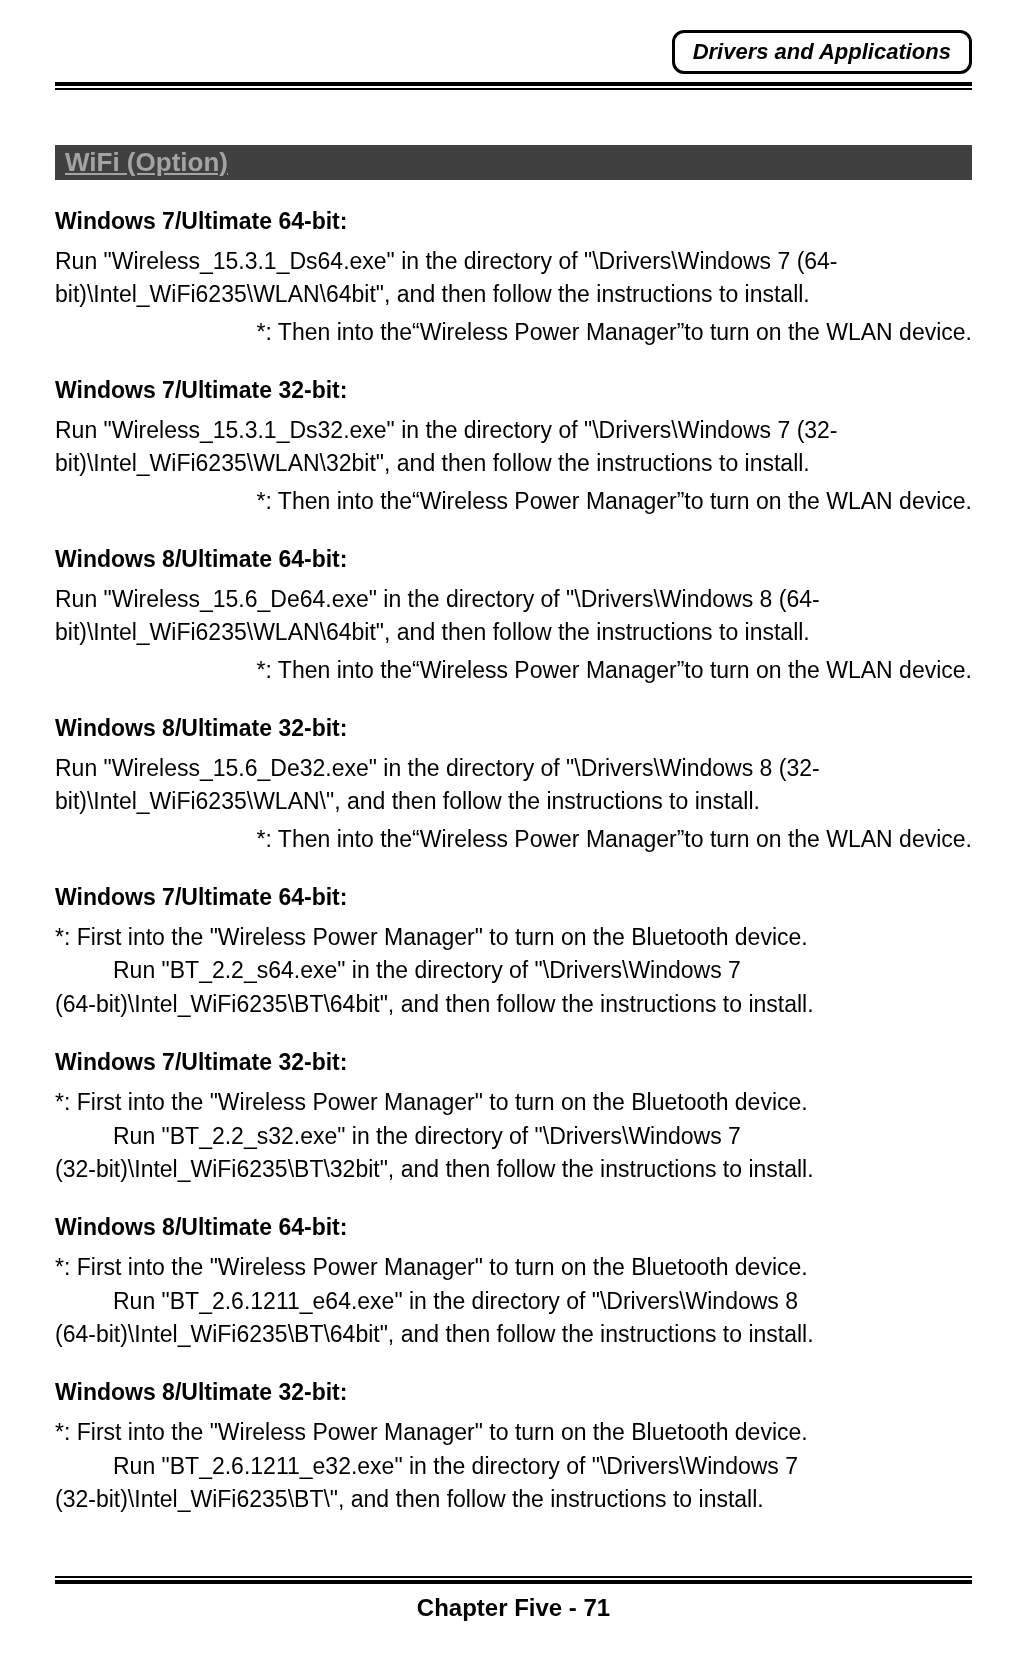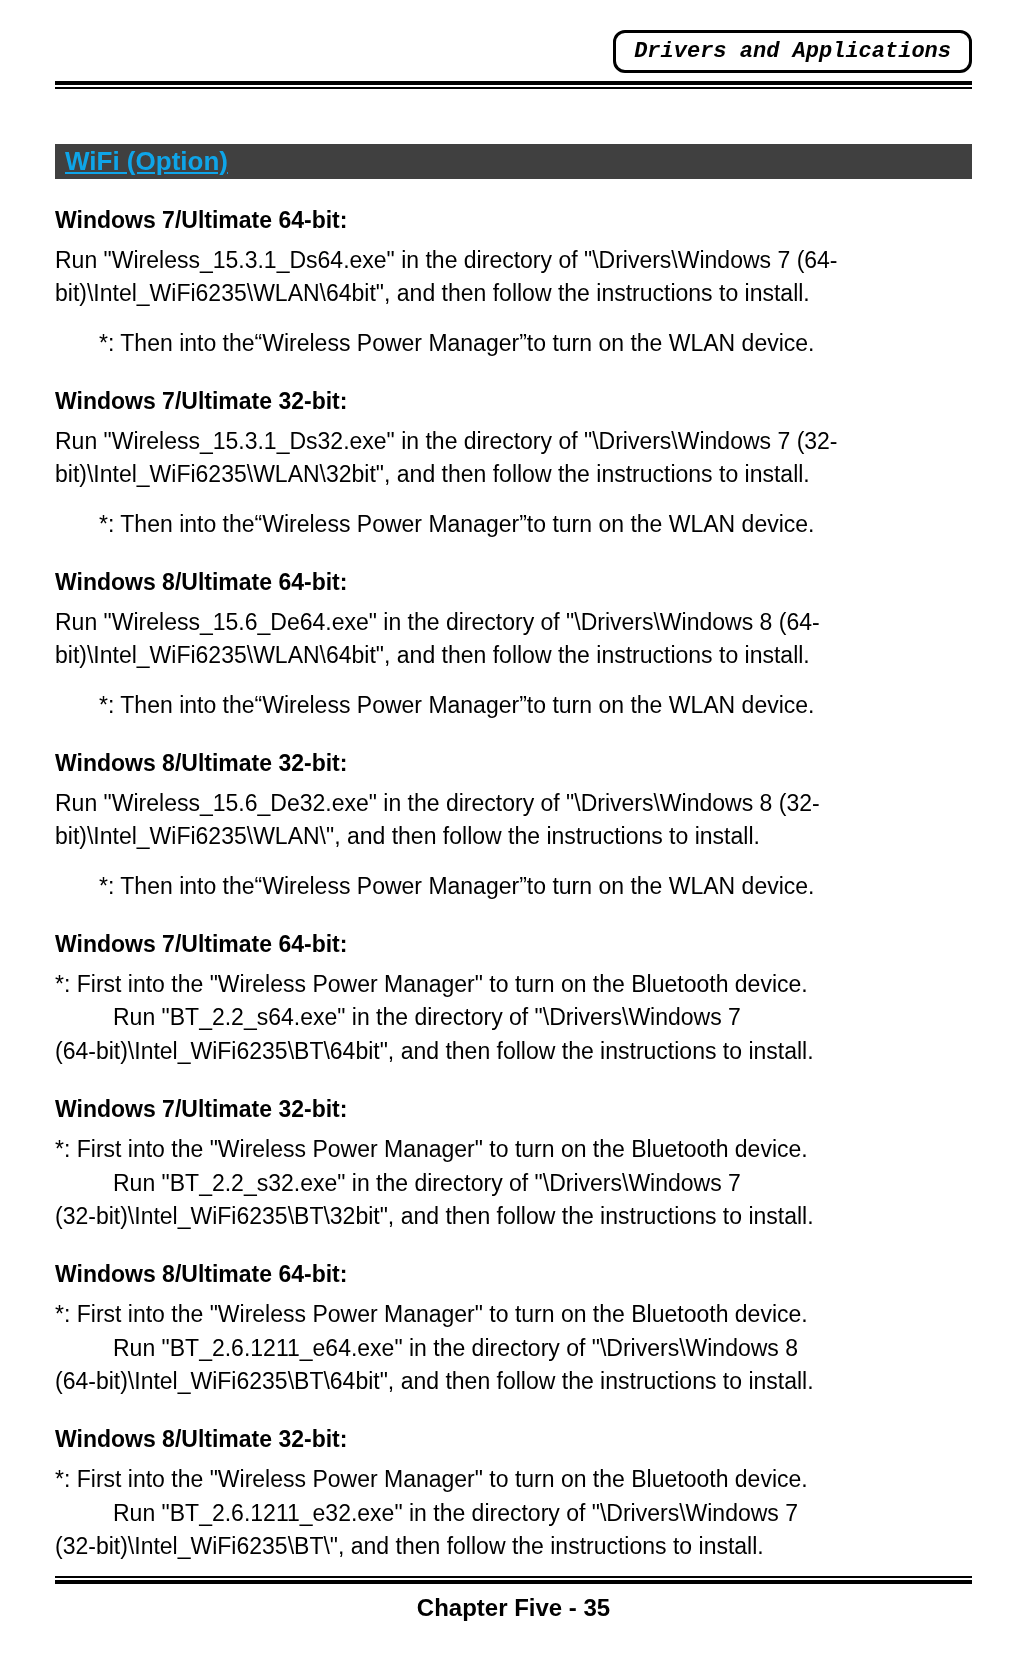--- a/index.html
+++ b/index.html
@@ -20,32 +20,31 @@
     }
     .header-badge {
       float: right;
       border: 3px solid #000;
       border-radius: 12px;
       padding: 6px 18px;
       font-style: italic;
       font-weight: bold;
       font-size: 22px;
       margin-bottom: 8px;
-      font-family: Liberation Mono, monospace;
     }
     .header-rule {
       clear: both;
       border-top: 4px solid #000;
       border-bottom: 2px solid #000;
       height: 8px;
       margin-bottom: 55px;
     }
     .section-header {
       background: #404040;
-      color: #0ea5e9;
+      color: #a3a3a3;
       font-weight: bold;
       font-size: 26px;
       padding: 2px 10px;
       text-decoration: underline;
       margin-bottom: 28px;
     }
     .subsection {
       margin-bottom: 28px;
     }
     .subsection-title {
@@ -55,21 +54,22 @@
       margin-top: 28px;
     }
     .body-text {
       font-size: 23px;
       line-height: 1.45;
     }
     .indent-note {
       font-size: 23px;
       line-height: 1.45;
       padding-left: 44px;
-      margin-top: 16px;
+      margin-top: 4px;
+      text-align: right;
     }
     .run-indent {
       padding-left: 58px;
     }
     .tight {
       margin-bottom: 18px;
     }
     .footer-rule {
       border-top: 2px solid #000;
       border-bottom: 4px solid #000;
@@ -147,14 +147,14 @@
   <div class="subsection tight">
     <div class="subsection-title">Windows 8/Ultimate 32-bit:</div>
     <div class="body-text">*: First into the "Wireless Power Manager" to turn on the Bluetooth device.</div>
     <div class="body-text run-indent">Run "BT_2.6.1211_e32.exe" in the directory of "\Drivers\Windows 7</div>
     <div class="body-text">(32-bit)\Intel_WiFi6235\BT\", and then follow the instructions to install.</div>
   </div>
 </div>
 
 <div class="footer-area">
   <div class="footer-rule"></div>
-  <div class="footer-text">Chapter Five - 35</div>
+  <div class="footer-text">Chapter Five - 71</div>
 </div>
 
 </body></html>

